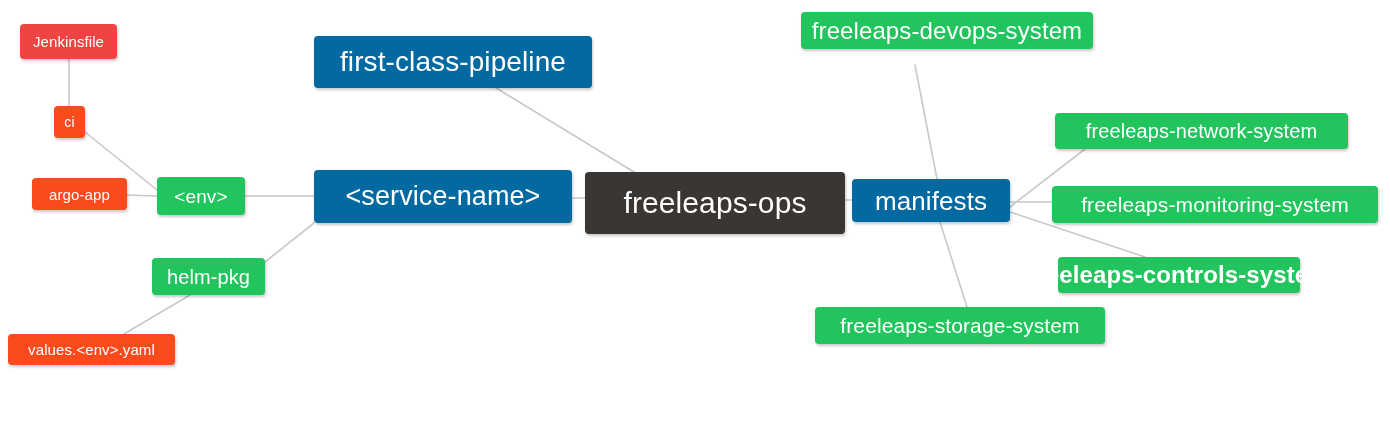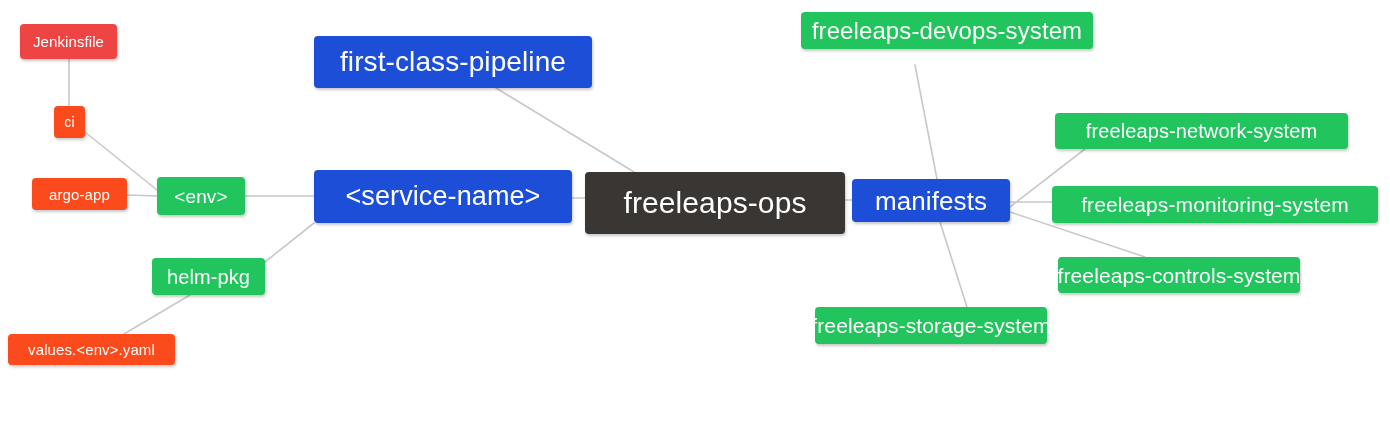--- a/index.html
+++ b/index.html
@@ -41,21 +41,21 @@
     box-shadow: 1px 2px 3px rgba(0,0,0,0.22);
     user-select: none;
     cursor: pointer;
   }
   .node-label {
     display: block;
     padding: 0;
   }
   
   .c-root   { background: #3a3633; }
-  .c-blue   { background: #1d4ed8; }
+  .c-blue   { background: #0369a1; }
   .c-green  { background: #21c45d; }
   .c-orange { background: #ef4444; }
   .c-red    { background: #fb4a1c; }
 </style>
 </head>
 <body>
 
 <div id="canvas">
   <svg id="edges" viewBox="0 0 1390 421" xmlns="http://www.w3.org/2000/svg">
       <line x1="69" y1="59" x2="69" y2="106" stroke="#c8c8c8" stroke-width="1.6" stroke-linecap="round"></line>
@@ -106,20 +106,20 @@
       </div>
       <div class="node c-green" style="left: 801px; top: 12px; width: 292px; height: 37px; font-size: 24px;">
         <span class="node-label">freeleaps-devops-system</span>
       </div>
       <div class="node c-green" style="left: 1055px; top: 113px; width: 293px; height: 36px; font-size: 20px;">
         <span class="node-label">freeleaps-network-system</span>
       </div>
       <div class="node c-green" style="left: 1052px; top: 186px; width: 326px; height: 37px; font-size: 21px; text-align: center;">
         <span class="node-label">freeleaps-monitoring-system</span>
       </div>
-      <div class="node c-green" style="left: 1058px; top: 257px; width: 242px; height: 36px; font-size: 21px;">
+      <div class="node c-green" style="left: 1058px; top: 257px; width: 242px; height: 36px; font-size: 24px; font-weight: bold;">
         <span class="node-label">freeleaps-controls-system</span>
       </div>
-      <div class="node c-green" style="left: 815px; top: 307px; width: 232px; height: 37px; font-size: 21px;">
+      <div class="node c-green" style="left: 815px; top: 307px; width: 290px; height: 37px; font-size: 21px;">
         <span class="node-label">freeleaps-storage-system</span>
       </div>
     </div>
 </div>
 
 </body></html>

